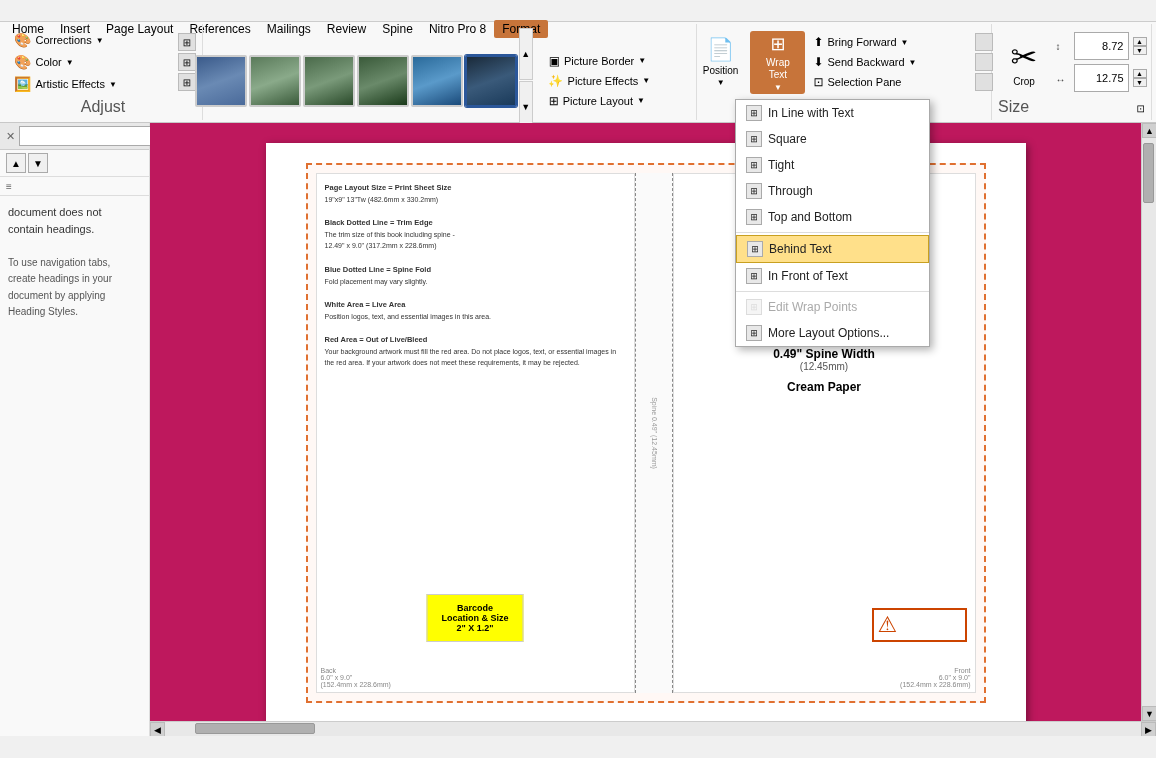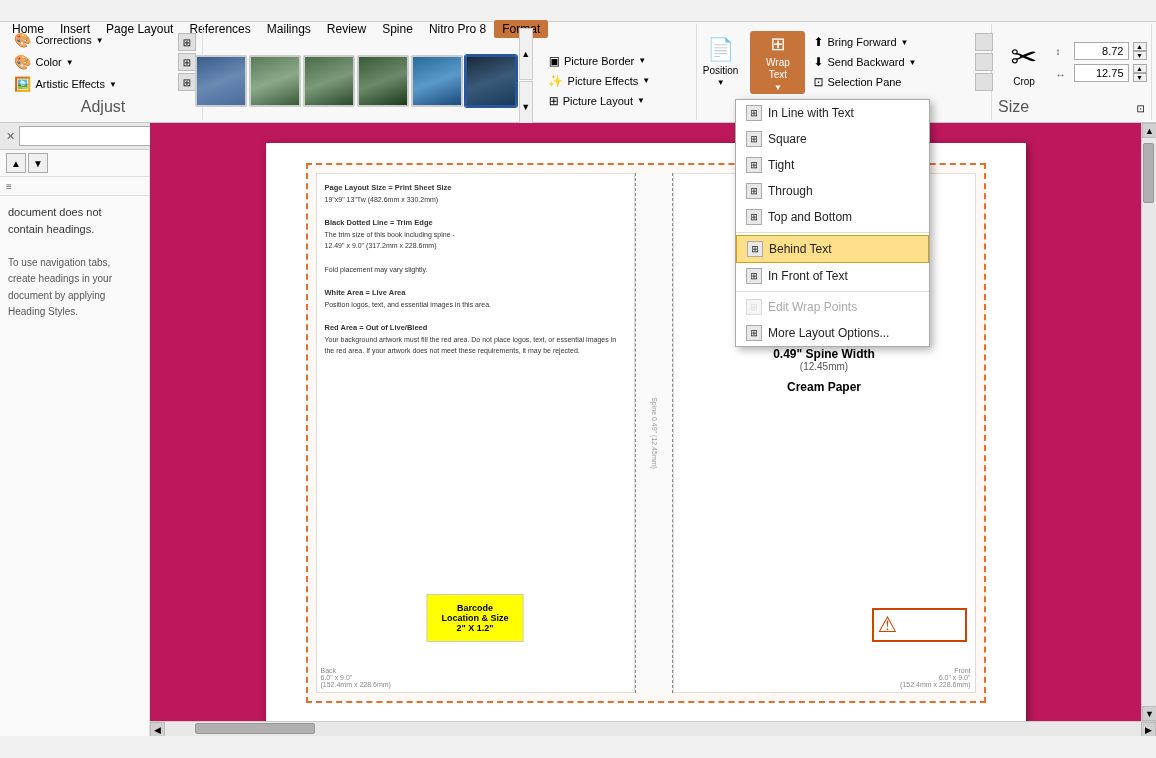--- a/index.html
+++ b/index.html
@@ -70,21 +70,21 @@
 
     
     .size-group {
       display: flex; flex-direction: column; gap: 4px; min-width: 90px;
     }
     .size-input-row {
       display: flex; align-items: center; gap: 4px;
     }
     .size-label { font-size: 10px; color: #333; width: 14px; }
     .size-input {
-      width: 55px; height: 18px; border: 1px solid #aaa; font-size: 11px; padding: 1px 4px;
+      width: 55px; height: 28px; border: 1px solid #aaa; font-size: 11px; padding: 1px 4px;
       text-align: right;
     }
     .spinner-btns { display: flex; flex-direction: column; }
     .spinner-btn { width: 14px; height: 9px; background: #f0f0f0; border: 1px solid #aaa; 
       font-size: 7px; cursor: pointer; display: flex; align-items: center; justify-content: center; line-height: 1; }
 
     
     .crop-group {
       display: flex; flex-direction: column; align-items: center; justify-content: center;
       padding: 2px 8px; min-width: 55px;
@@ -363,20 +363,21 @@
             <div style="display:flex;width:100%;">
 
               <div style="flex:1;border:1px solid #ddd;min-height:520px;position:relative;padding:8px;background:white;">
                 <div style="font-size:7.5px;color:#333;line-height:1.6;">
                   <div><b>Page Layout Size = Print Sheet Size</b></div>
                   <div style="font-size:7px;">19"x9" 13"Tw (482.6mm x 330.2mm)</div>
                   <br>
                   <div><b>Black Dotted Line = Trim Edge</b></div>
                   <div style="font-size:7px;">The trim size of this book including spine -<br>12.49" x 9.0" (317.2mm x 228.6mm)</div>
                   <br>
+                  <div><b>Blue Dotted Line = Spine Fold</b></div>
                   <div style="font-size:7px;">Fold placement may vary slightly.</div>
                   <br>
                   <div><b>White Area = Live Area</b></div>
                   <div style="font-size:7px;">Position logos, text, and essential images in this area.</div>
                   <br>
                   <div><b>Red Area = Out of Live/Bleed</b></div>
                   <div style="font-size:7px;">Your background artwork must fill the red area. Do not place logos, text, or essential images in the red area. If your artwork does not meet these requirements, it may be rejected.</div>
                 </div>
 
                 <div style="position:absolute;bottom:50px;left:50%;transform:translateX(-50%);background:yellow;border:1px solid #ccc;padding:8px 14px;text-align:center;">

